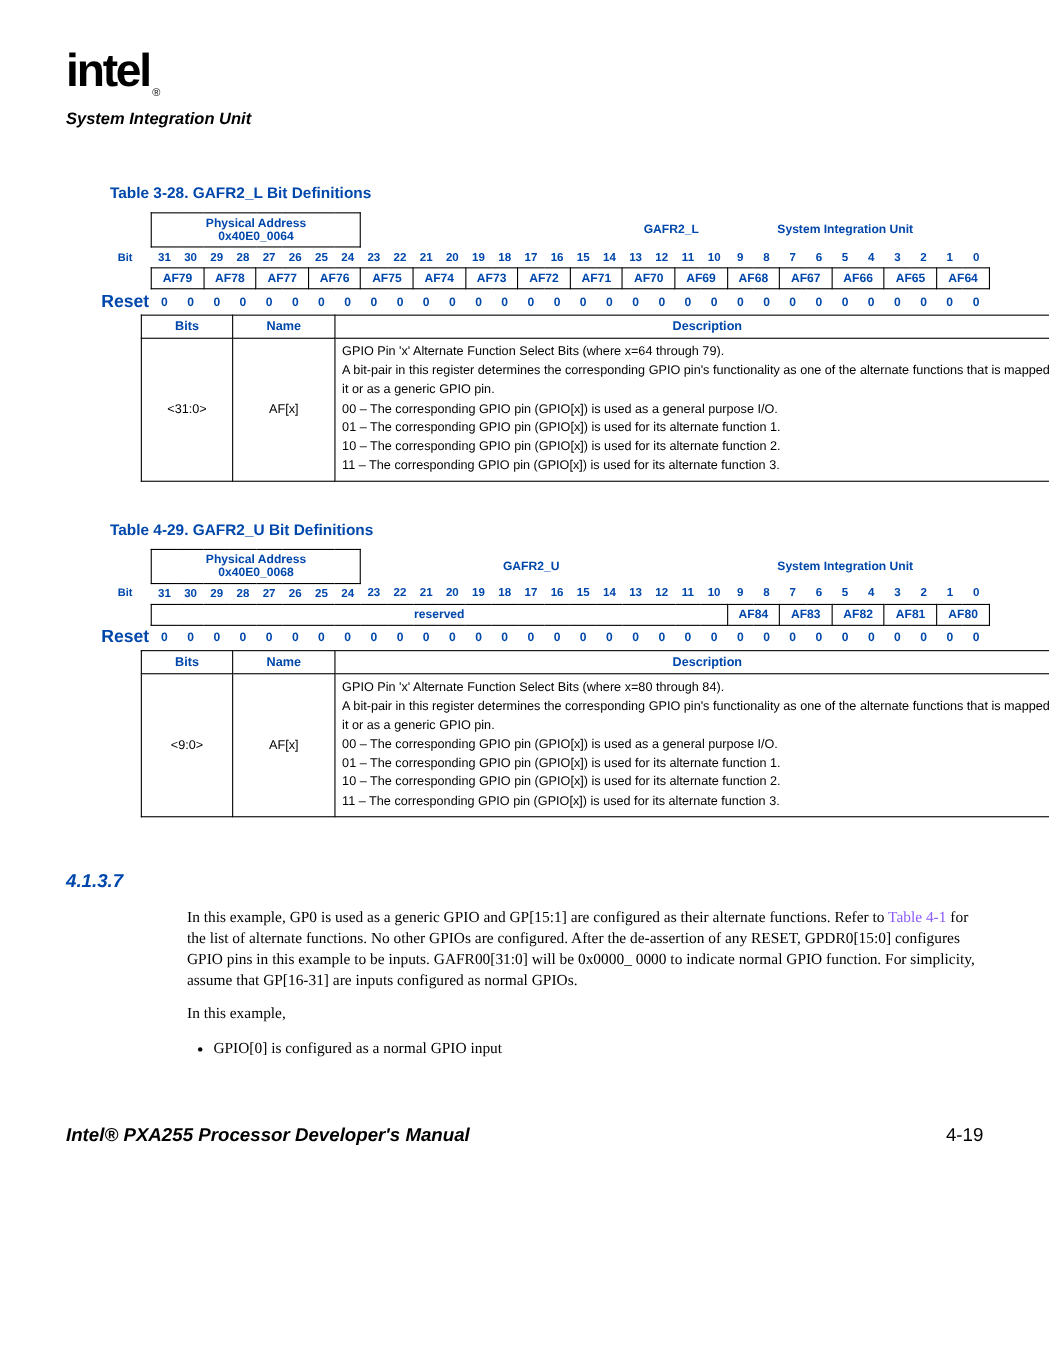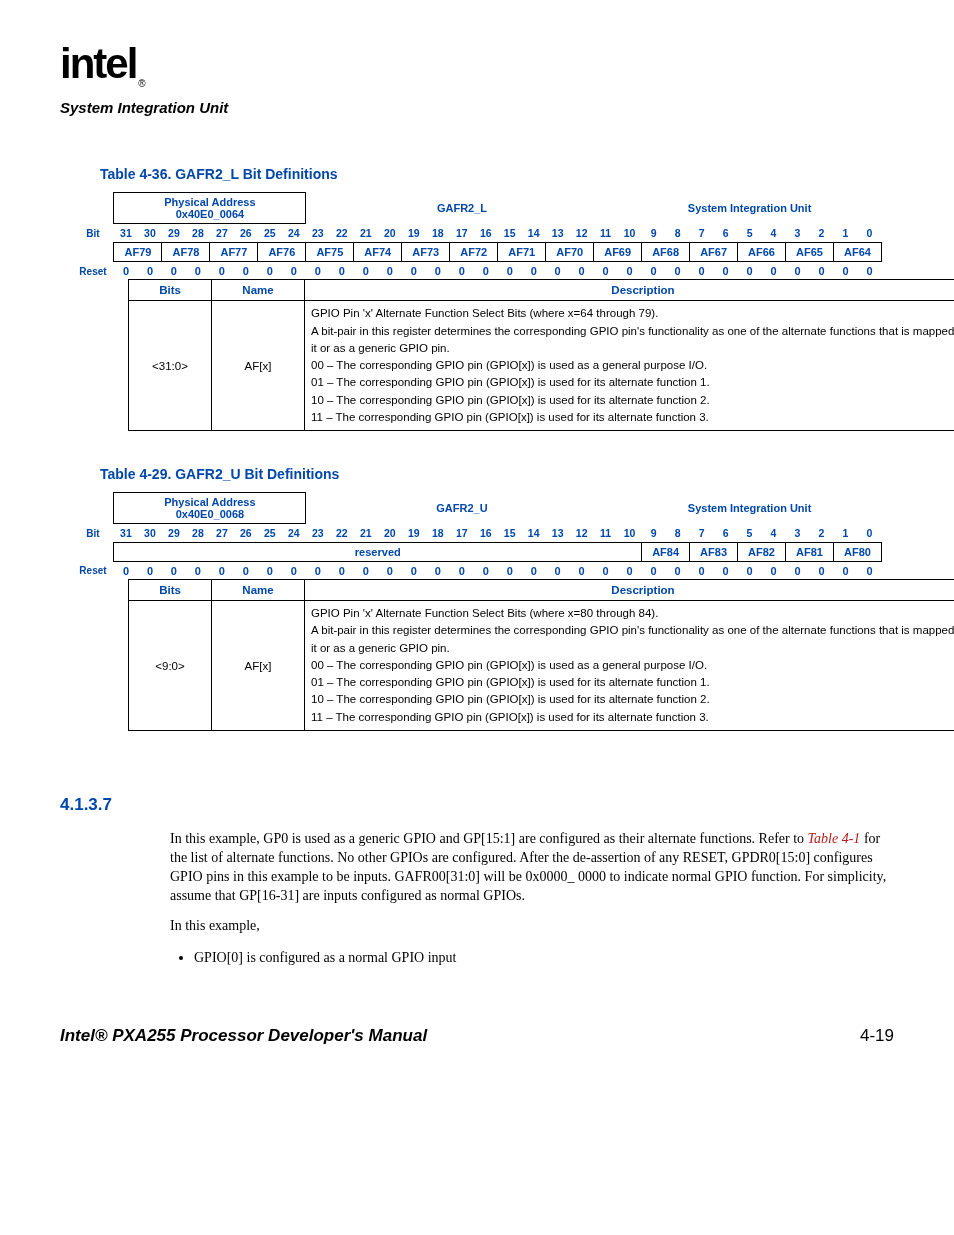--- a/index.html
+++ b/index.html
@@ -33,77 +33,78 @@
     margin-top: 10px;
   }
   .table-title {
     color: #0047ab;
     font-weight: bold;
     font-size: 14px;
     margin: 20px 0 10px 40px;
   }
   table.regtable {
     border-collapse: collapse;
-    margin-left: 12px;
+    margin-left: 30px;
     width: 810px;
     font-size: 11px;
   }
   table.regtable td, table.regtable th {
     border: 1px solid #000;
     padding: 3px 2px;
     text-align: center;
     vertical-align: middle;
   }
   .noborder { border: none !important; }
   .blue { color: #0047ab; font-weight: bold; }
   .bit-label { font-size: 10px; width: 38px; border: none !important; text-align: right; padding-right: 6px;}
   .bitnum { width: 20px; font-size: 10.5px; }
-  .reset-label { font-size: 10px; border: none !important; text-align: right; padding-right: 6px;}
+  .reset-label { font-size: 16px; border: none !important; text-align: right; padding-right: 6px;}
   .af-cell { width: 40px; }
   .desc-table {
     border-collapse: collapse;
     margin-left: 68px;
     width: 854px;
     font-size: 11.5px;
     margin-top: -1px;
   }
   .desc-table td, .desc-table th {
     border: 1px solid #000;
     padding: 4px 6px;
     vertical-align: top;
   }
   .desc-table th { text-align: center; }
   .desc-cell-left { text-align: center; vertical-align: middle !important; width: 70px;}
   .desc-cell-name { text-align: center; vertical-align: middle !important; width: 70px;}
   .desc-text { text-align: left; line-height: 1.5; }
   .section-heading {
     display: flex;
-    margin-top: 64px;
+    margin-top: 48px;
     margin-bottom: 15px;
+    font-style: italic;
   }
   .section-num {
     color: #0047ab;
     font-weight: bold;
     font-size: 17px;
     width: 110px;
     flex-shrink: 0;
   }
   .section-title {
     color: #0047ab;
     font-weight: bold;
     font-size: 17px;
   }
   .body-text {
     font-family: "Times New Roman", Times, serif;
     font-size: 14px;
     margin-left: 110px;
     line-height: 1.35;
     margin-bottom: 12px;
   }
-  .body-text .link { color: #b91c1c; font-style: italic; }
+  .body-text .link { color: #8b5cf6; }
   ul.body-list {
     font-family: "Times New Roman", Times, serif;
     font-size: 14px;
     margin-left: 110px;
     padding-left: 24px;
     list-style-type: disc;
   }
   .footer {
     display: flex;
     justify-content: space-between;
@@ -120,31 +121,31 @@
 </head>
 <body>
 
 <div class="header">
   <div class="logo">
     <span>int<span style="position:relative;">e</span>l</span><span class="reg">®</span>
   </div>
   <div class="header-right">System Integration Unit</div>
 </div>
 
-<div class="table-title">Table 4-36. GAFR2_L Bit Definitions</div>
+<div class="table-title">Table 3-28. GAFR2_L Bit Definitions</div>
 
 <table class="regtable">
   <tbody>
       <tr class="header-row">
     <td class="noborder"></td>
     <td colspan="8" class="blue">
       <div class="phys-addr-line1">Physical Address</div>
       <div>0x40E0_0064</div>
     </td>
-    <td colspan="13" class="blue noborder" style="border-left:none;border-right:none;">GAFR2_L</td>
+    <td colspan="13" class="blue noborder" style="border-left:none;border-right:none;text-align:right;">GAFR2_L</td>
     <td colspan="11" class="blue noborder">System Integration Unit</td>
   </tr>
   <tr>
     <td class="bit-label blue">Bit</td>
     <td class="bitnum noborder blue">31</td>
     <td class="bitnum noborder blue">30</td>
     <td class="bitnum noborder blue">29</td>
     <td class="bitnum noborder blue">28</td>
     <td class="bitnum noborder blue">27</td>
     <td class="bitnum noborder blue">26</td>

